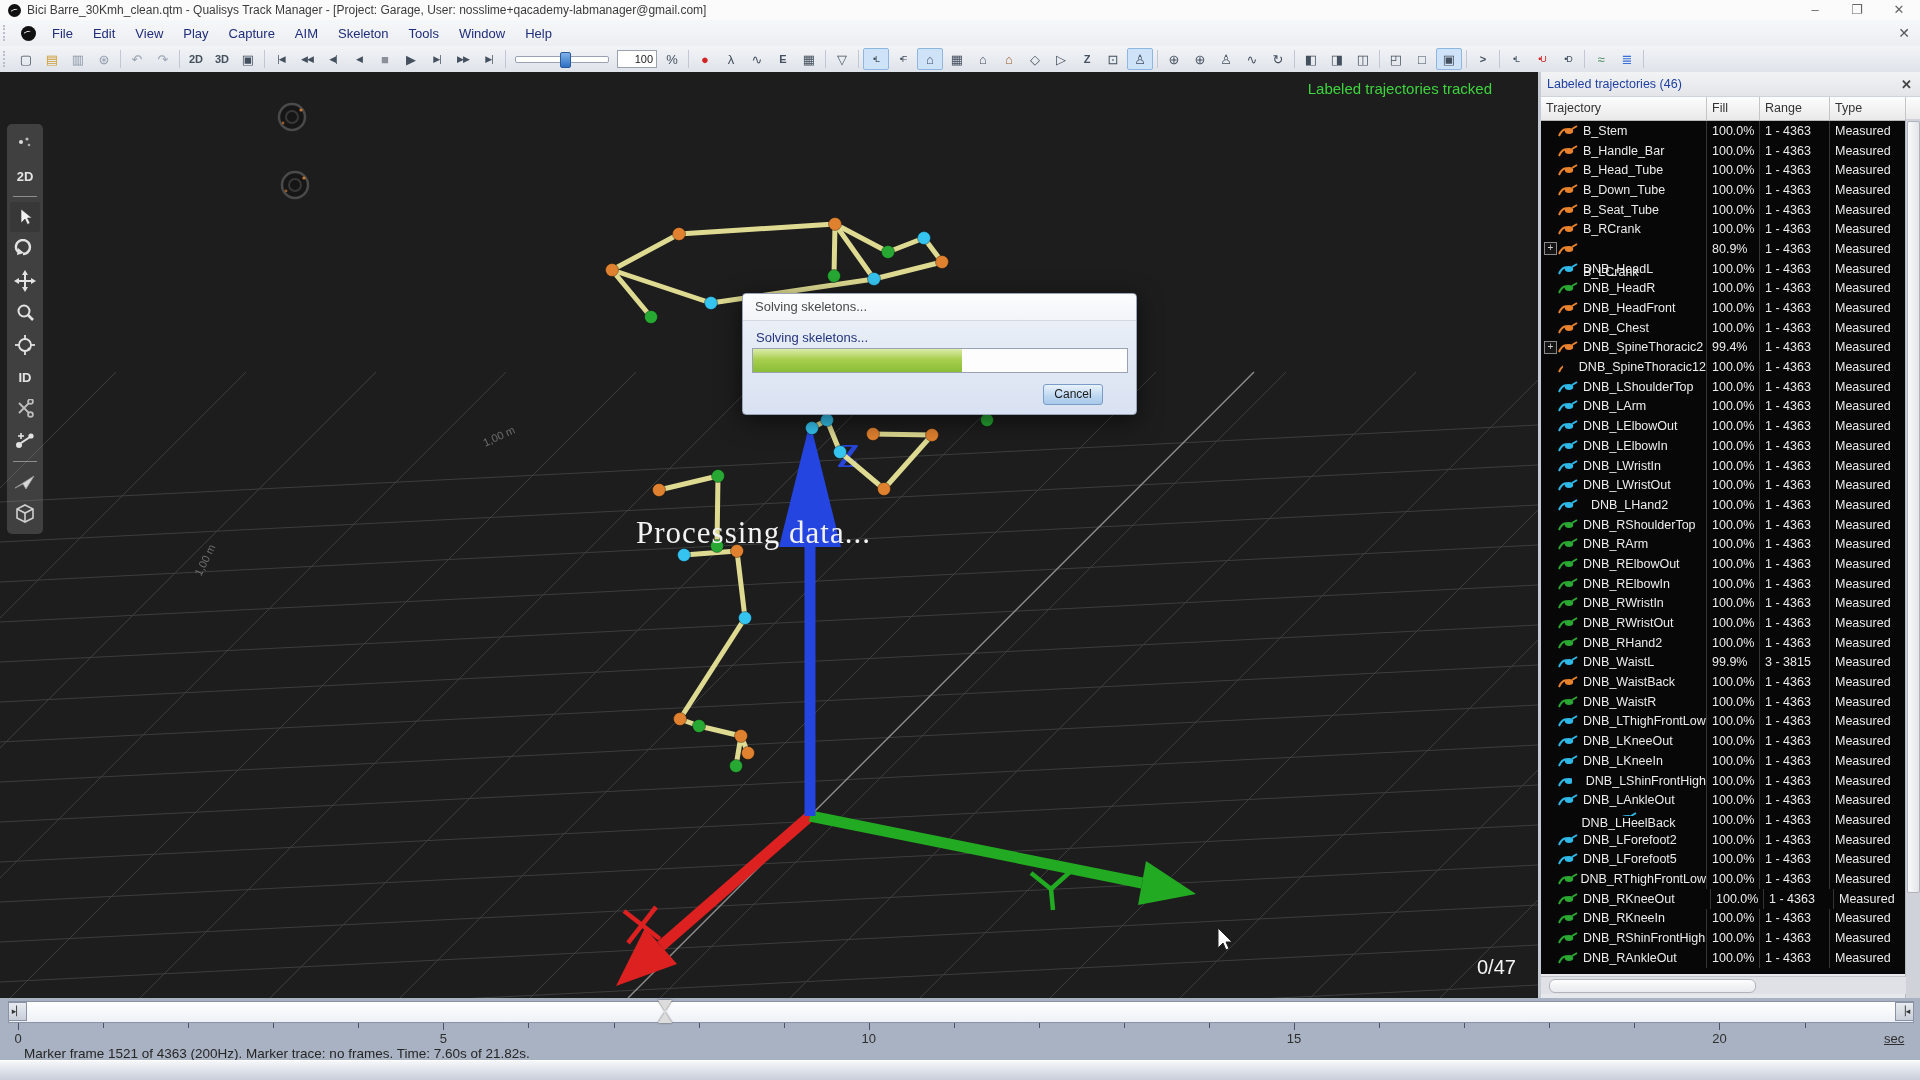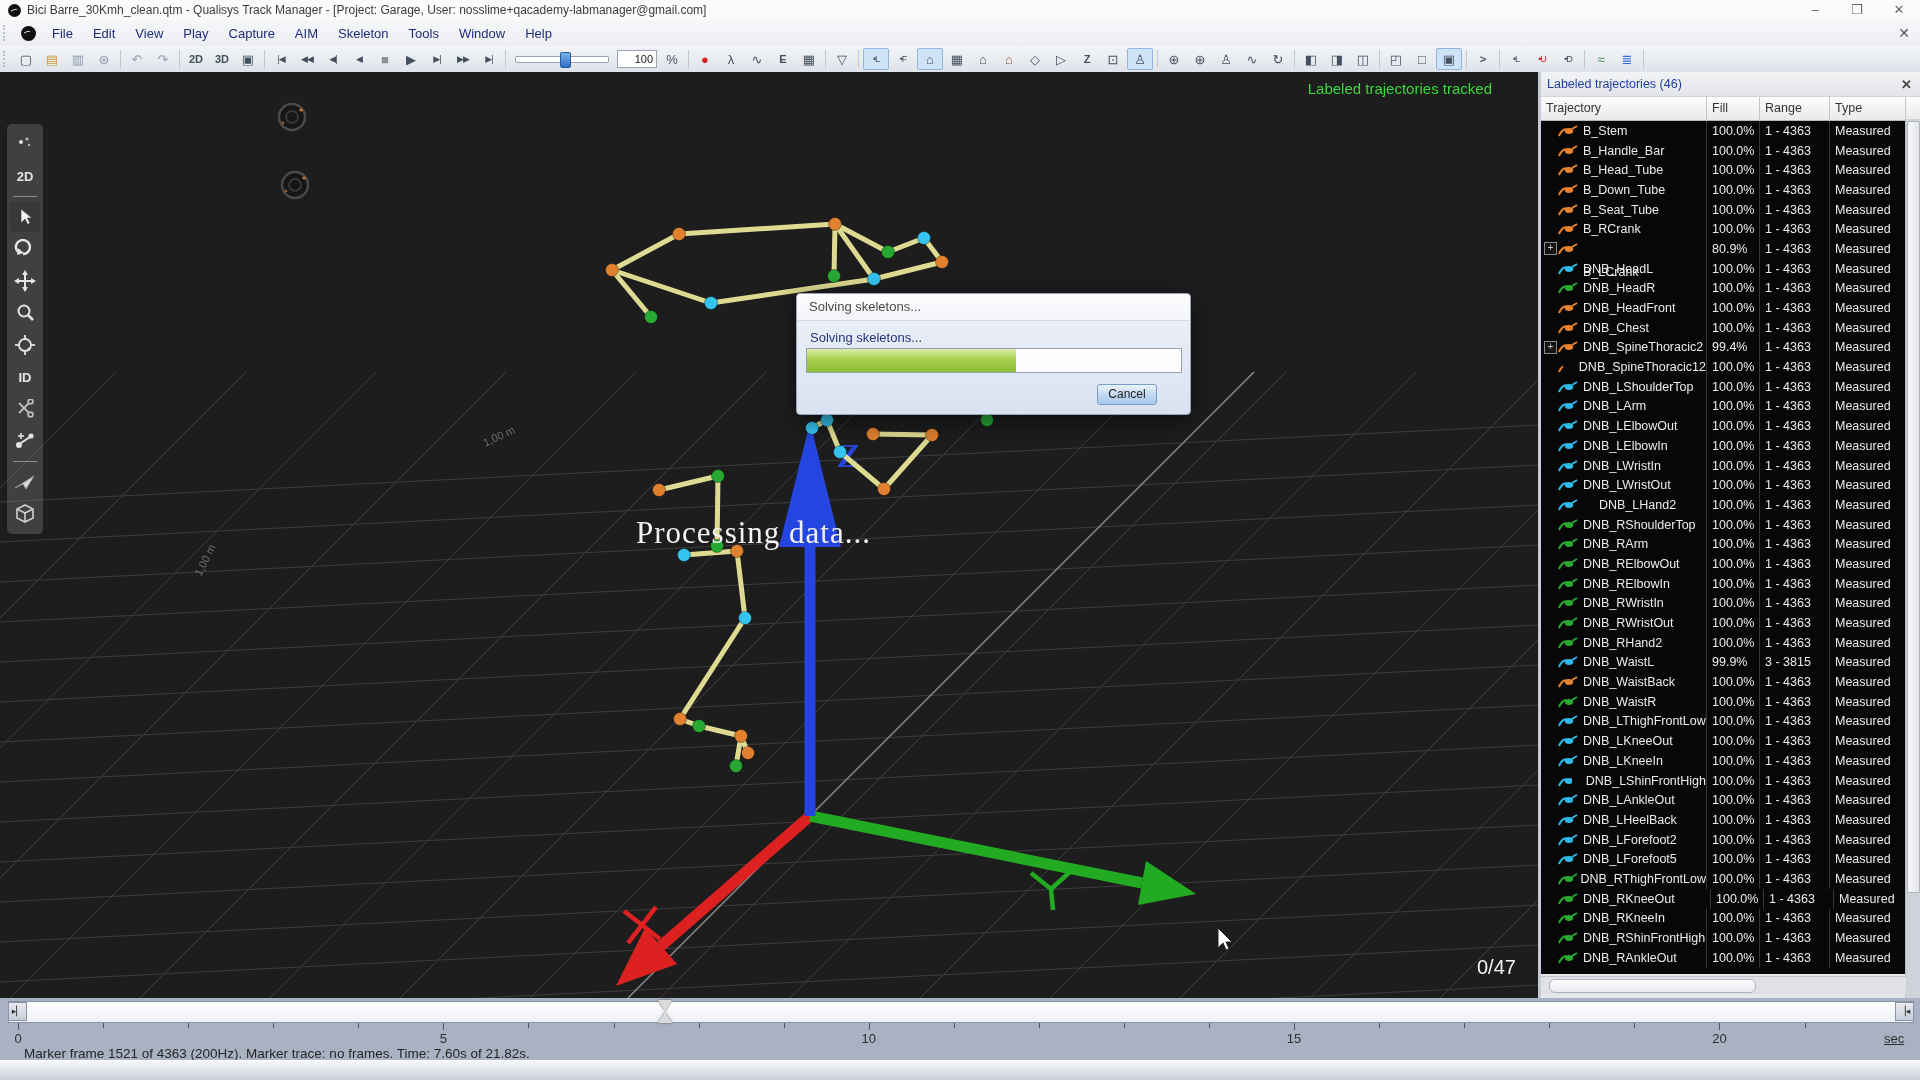--- a/index.html
+++ b/index.html
@@ -30,21 +30,21 @@
   .vp-overlay{position:absolute;font-size:15px;color:#3ed43e;right:46px;top:8px;}
   .processing{position:absolute;left:636px;top:443px;font-family:"Liberation Serif",serif;font-size:31px;color:#f2f2f2;letter-spacing:1px;}
   .skel-count{position:absolute;left:1477px;top:884px;font-size:20px;color:#f5f5f5;}
   .scale-label{position:absolute;font-size:11px;color:#6f6f6f;}
   
   .palette{position:absolute;left:7px;top:52px;width:36px;border-radius:5px;background:rgba(140,140,140,0.32);padding:4px 0;display:flex;flex-direction:column;align-items:center;}
   .pal-item{width:30px;height:30px;display:flex;align-items:center;justify-content:center;color:#e3e3e3;font-size:13px;font-weight:bold;border-radius:3px;margin:1px 0;}
   .pal-item.active{background:rgba(55,55,55,0.85);}
   .pal-sep{width:24px;height:1px;background:rgba(220,220,220,0.5);margin:4px 0;}
   
-  .dialog{position:absolute;left:796px;top:293px;width:393px;height:120px;background:linear-gradient(#eef2f8,#d9e2f2);border:1px solid #9aa4b8;border-radius:4px;box-shadow:0 6px 24px rgba(0,0,0,0.55);}
+  .dialog{position:absolute;left:742px;top:293px;width:393px;height:120px;background:linear-gradient(#eef2f8,#d9e2f2);border:1px solid #9aa4b8;border-radius:4px;box-shadow:0 6px 24px rgba(0,0,0,0.55);}
   .dlg-title{height:26px;background:linear-gradient(#fdfdfe,#f2f4f8);border-bottom:1px solid #d4d9e4;border-radius:4px 4px 0 0;font-size:13px;color:#4a4a4a;line-height:26px;padding-left:12px;}
   .dlg-label{position:absolute;left:13px;top:36px;font-size:13px;color:#24347e;}
   .pbar{position:absolute;left:9px;top:54px;width:374px;height:23px;background:#fdfdfd;border:1px solid #9aa2b2;}
   .pbar-fill{height:100%;background:linear-gradient(#dcecab,#a8cf4e 45%,#8abd36);}
   .dlg-cancel{position:absolute;right:33px;top:90px;width:58px;height:19px;background:linear-gradient(#eaf3fc,#bcd6f0 60%,#a9c9ea);border:1px solid #7a9cc8;border-radius:3px;font-size:12px;color:#1c1c1c;text-align:center;line-height:18px;}
   
   .splitter{position:absolute;left:1538px;top:72px;width:3px;height:926px;background:#c6cad2;}
   .panel{position:absolute;left:1541px;top:72px;width:379px;height:926px;background:#e6e8ec;}
   .panel-title{height:24px;background:linear-gradient(#f2f3f5,#e3e5e9);display:flex;align-items:center;font-size:12.5px;color:#1e3fa0;padding-left:6px;border-bottom:1px solid #cfd3da;}
   .panel-title .pclose{margin-left:auto;margin-right:8px;color:#444;font-size:13px;font-weight:bold;}
@@ -678,21 +678,21 @@
           <div class="tcell" style="width:76px;border-right:none;">Measured</div>
         </div>
         <div class="trow">
           <div class="tcell" style="width:166px;padding-left:0;">
             <span style="width:16px;flex:none;"></span>
             <svg width="24" height="16">
               <path d="M2,13 C5,6 9,5 12,8" stroke="#2fb9e8" stroke-width="2" fill="none"></path>
               <ellipse cx="12" cy="8" rx="4.2" ry="3" fill="#2fb9e8"></ellipse>
               <path d="M15,6 L20,3" stroke="#2fb9e8" stroke-width="2" fill="none"></path>
             </svg>
-            <span style="margin-left:18px;">DNB_LHand2</span>
+            <span style="margin-left:10px;">DNB_LHand2</span>
           </div>
           <div class="tcell" style="width:53px;">100.0%</div>
           <div class="tcell" style="width:70px;">1 - 4363</div>
           <div class="tcell" style="width:76px;border-right:none;">Measured</div>
         </div>
         <div class="trow">
           <div class="tcell" style="width:166px;padding-left:0;">
             <span style="width:16px;flex:none;"></span>
             <svg width="24" height="16">
               <path d="M2,13 C5,6 9,5 12,8" stroke="#2aa832" stroke-width="2" fill="none"></path>
@@ -895,21 +895,21 @@
               <ellipse cx="12" cy="8" rx="4.2" ry="3" fill="#2fb9e8"></ellipse>
               <path d="M15,6 L20,3" stroke="#2fb9e8" stroke-width="2" fill="none"></path>
             </svg>
             <span style="margin-left:2px;">DNB_LAnkleOut</span>
           </div>
           <div class="tcell" style="width:53px;">100.0%</div>
           <div class="tcell" style="width:70px;">1 - 4363</div>
           <div class="tcell" style="width:76px;border-right:none;">Measured</div>
         </div>
         <div class="trow">
-          <div class="tcell" style="width:166px;padding-left:0;">
+          <div class="tcell" style="width:166px;padding-left:8px;flex-direction:column;">
             <span style="width:16px;flex:none;"></span>
             <svg width="24" height="16">
               <path d="M2,13 C5,6 9,5 12,8" stroke="#2fb9e8" stroke-width="2" fill="none"></path>
               <ellipse cx="12" cy="8" rx="4.2" ry="3" fill="#2fb9e8"></ellipse>
               <path d="M15,6 L20,3" stroke="#2fb9e8" stroke-width="2" fill="none"></path>
             </svg>
             <span style="margin-left:2px;">DNB_LHeelBack</span>
           </div>
           <div class="tcell" style="width:53px;">100.0%</div>
           <div class="tcell" style="width:70px;">1 - 4363</div>

